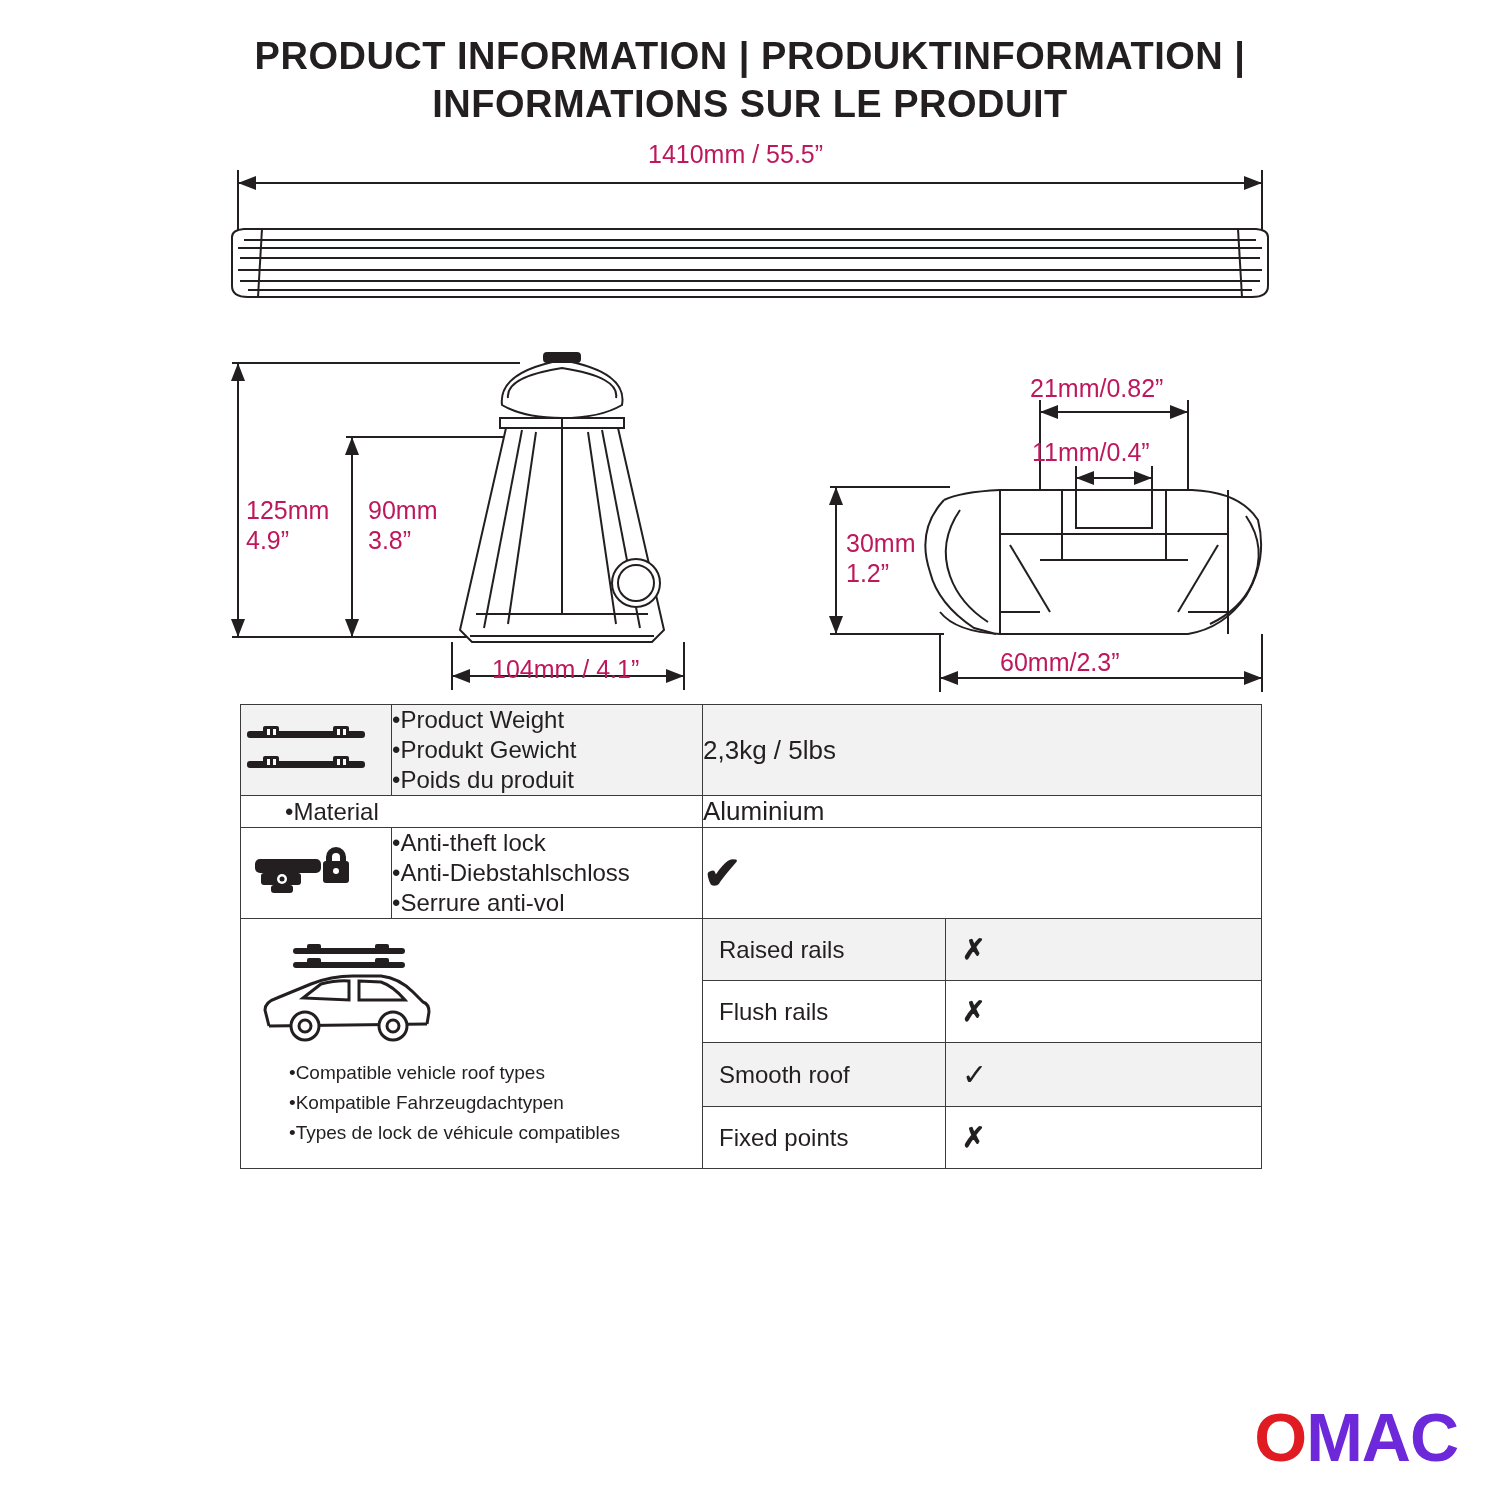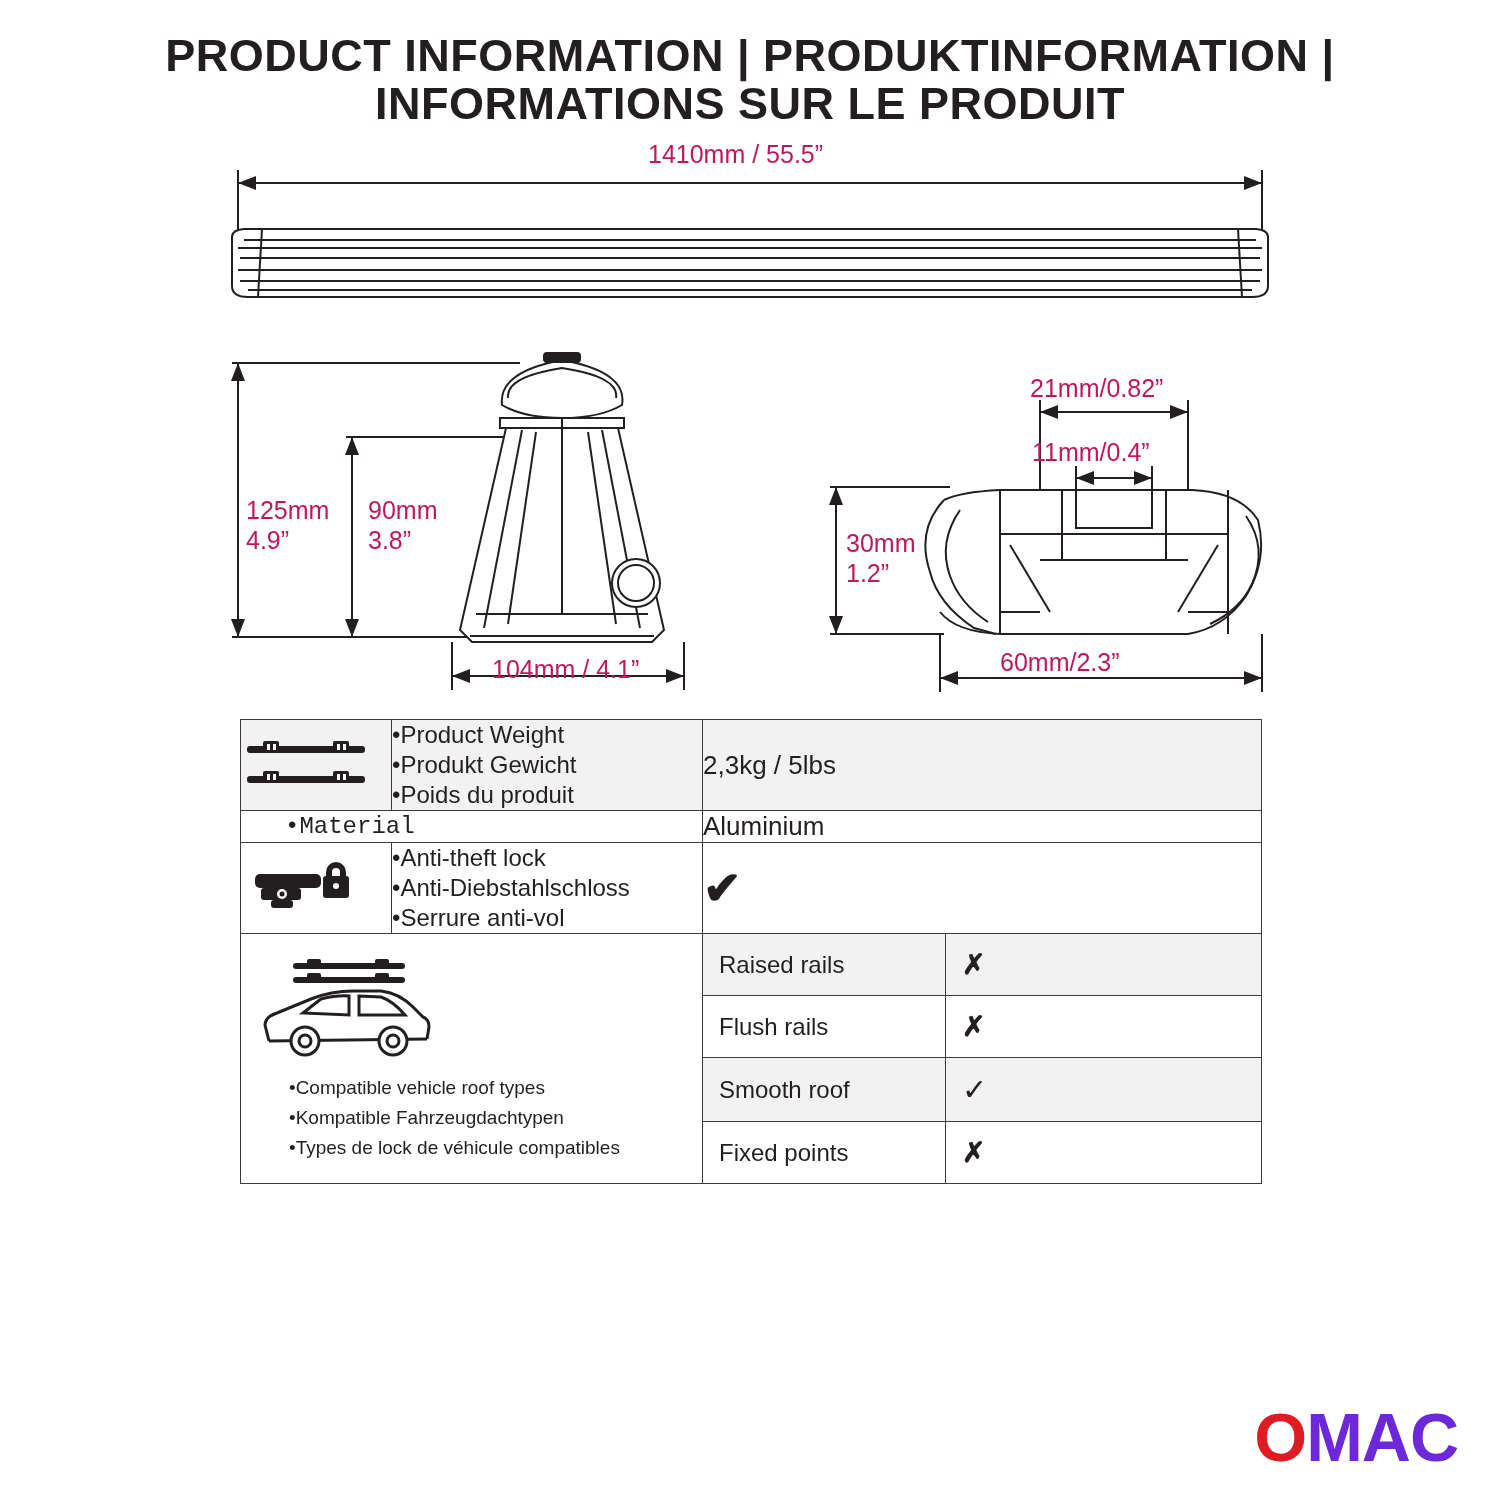--- a/index.html
+++ b/index.html
@@ -13,21 +13,21 @@
     font-family: "Liberation Sans", sans-serif;
     color: #231f20;
     position: relative;
     overflow: hidden;
   }
 
   
   .title {
     text-align: center;
     font-weight: bold;
-    font-size: 45px;
+    font-size: 38px;
     letter-spacing: 0.5px;
     line-height: 48px;
     padding-top: 32px;
   }
   .title .line2 { display: block; }
 
   
   .dim-label {
     position: absolute;
     font-size: 25px;
@@ -43,21 +43,21 @@
     left: 0; top: 0;
     width: 1500px;
     height: 1500px;
     pointer-events: none;
   }
 
   
   .spec-table {
     position: absolute;
     left: 240px;
-    top: 719px;
+    top: 704px;
     width: 1022px;
     border-collapse: collapse;
     font-size: 24px;
   }
   .spec-table td {
     border: 1px solid #3b3b3b;
     padding: 0;
     vertical-align: middle;
   }
   .cell-label {
@@ -283,21 +283,21 @@
       </td>
       <td class="cell-label" style="width:310px;">
         <div>•Product Weight</div>
         <div>•Produkt Gewicht</div>
         <div>•Poids du produit</div>
       </td>
       <td class="cell-value" colspan="2">2,3kg / 5lbs</td>
     </tr>
 
     <tr>
-      <td class="cell-label" colspan="2" style="padding-left:44px;font-family:Liberation Mono, monospace;">
+      <td class="cell-label" colspan="2" style="padding-left:44px;">
         <span>•Material</span>
       </td>
       <td class="cell-value" colspan="2">Aluminium</td>
     </tr>
 
 
     <tr>
       <td class="icon-cell">
         <svg width="120" height="72" viewBox="0 0 120 72">
           <g fill="#231f20">

